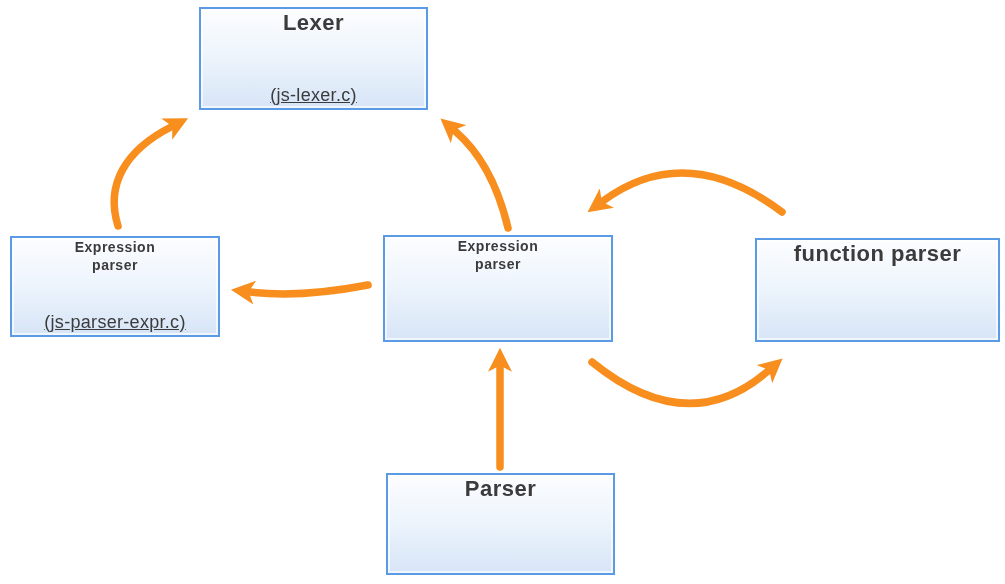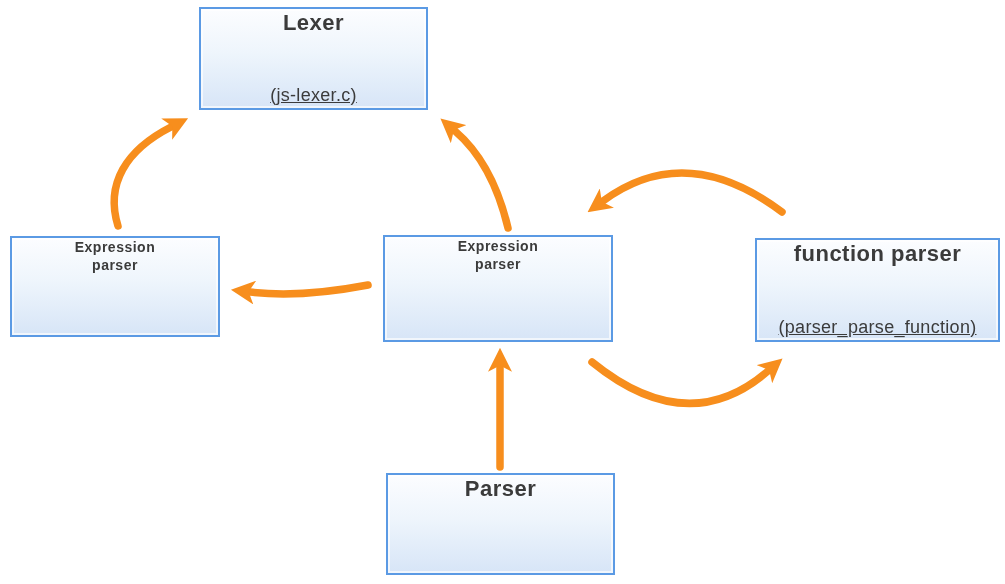--- a/index.html
+++ b/index.html
@@ -79,29 +79,29 @@
   </svg>
 
   <div class="node" id="node-lexer">
     <div class="node-title title-lg">Lexer</div>
     <div class="node-subtitle">(js-lexer.c)</div>
   </div>
 
   <div class="node" id="node-expression-parser">
     <div class="node-title">Expression
 parser</div>
+    <div class="node-subtitle">(js-parser-expr.c)</div>
   </div>
 
   <div class="node" id="node-statement-parser">
     <div class="node-title">Expression
 parser</div>
   </div>
 
   <div class="node" id="node-function-parser">
     <div class="node-title title-lg">function parser</div>
-    <div class="node-subtitle">(parser_parse_function)</div>
   </div>
 
   <div class="node" id="node-parser">
     <div class="node-title title-lg">Parser</div>
   </div>
 
 </div>
 
 </body></html>

